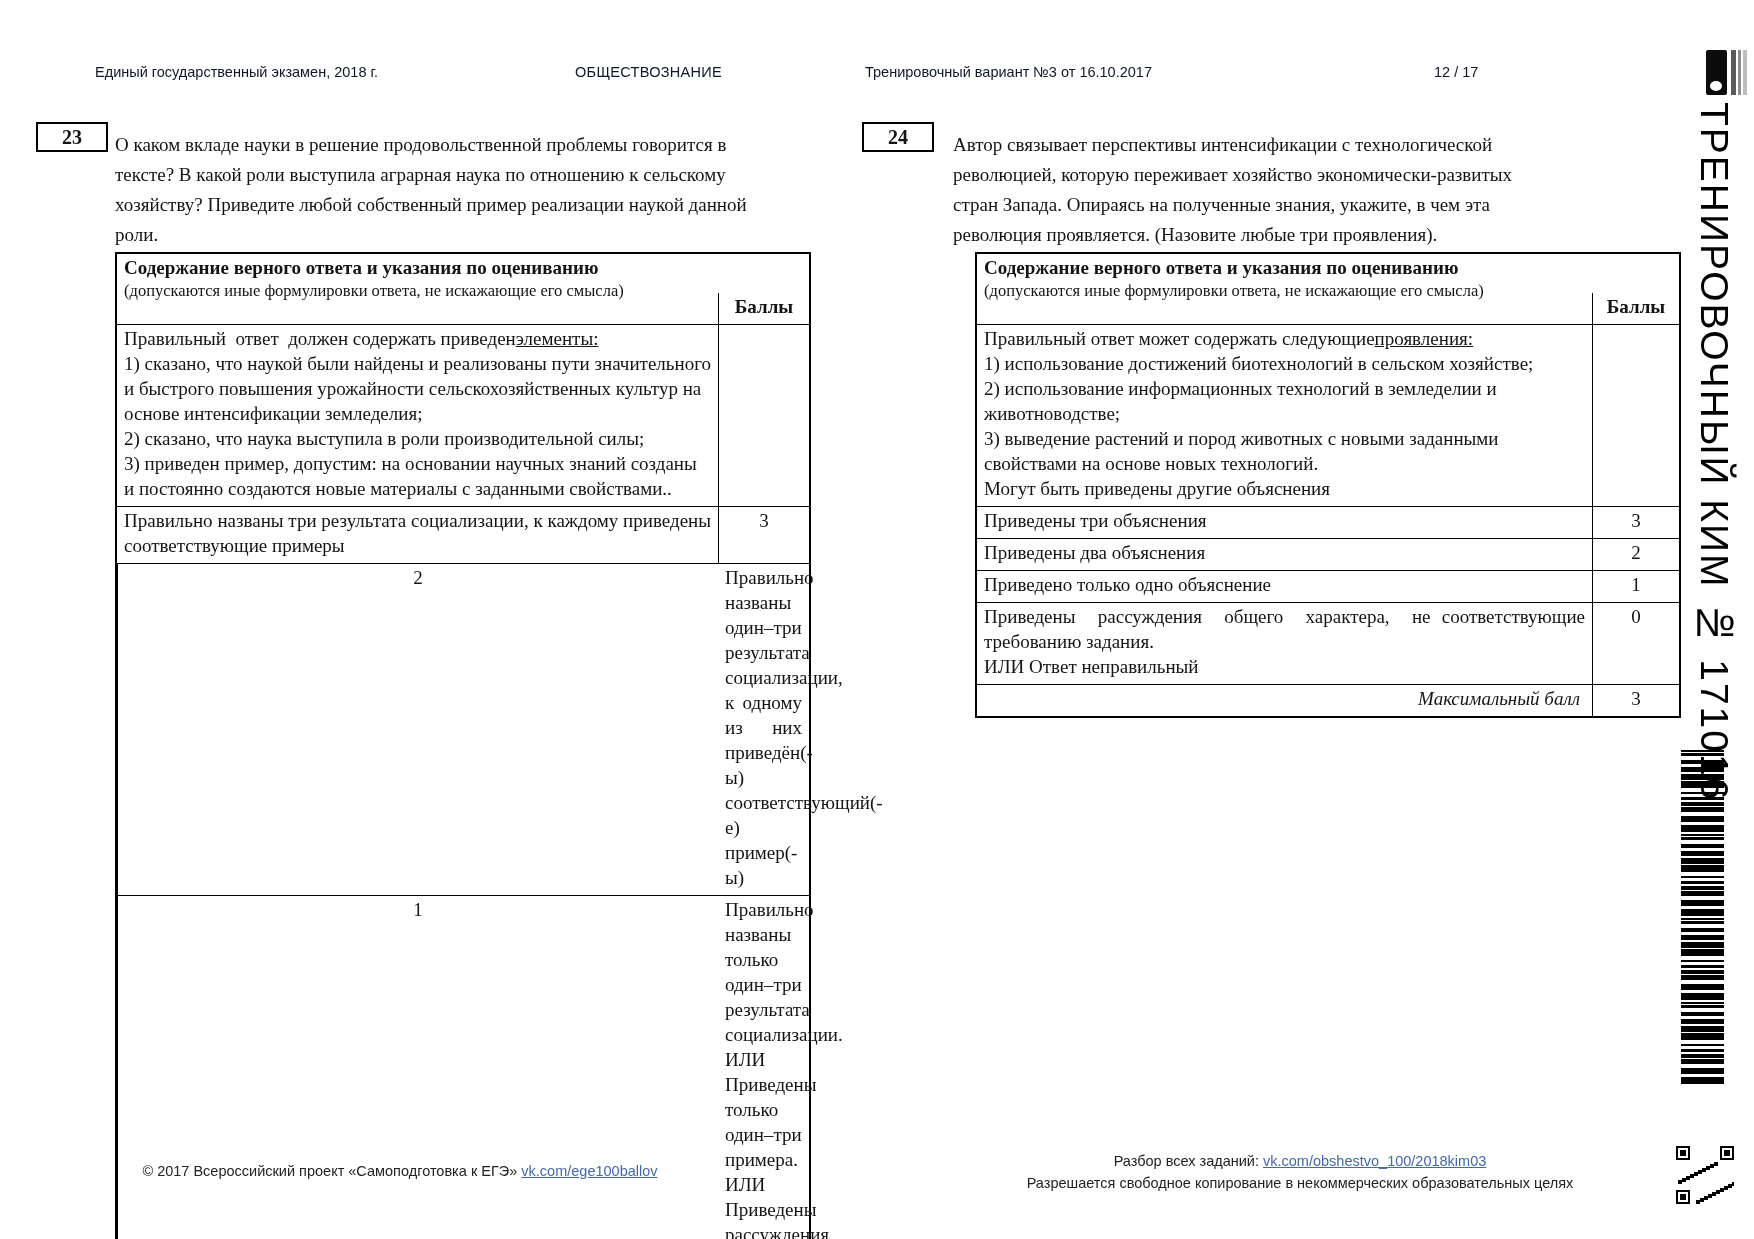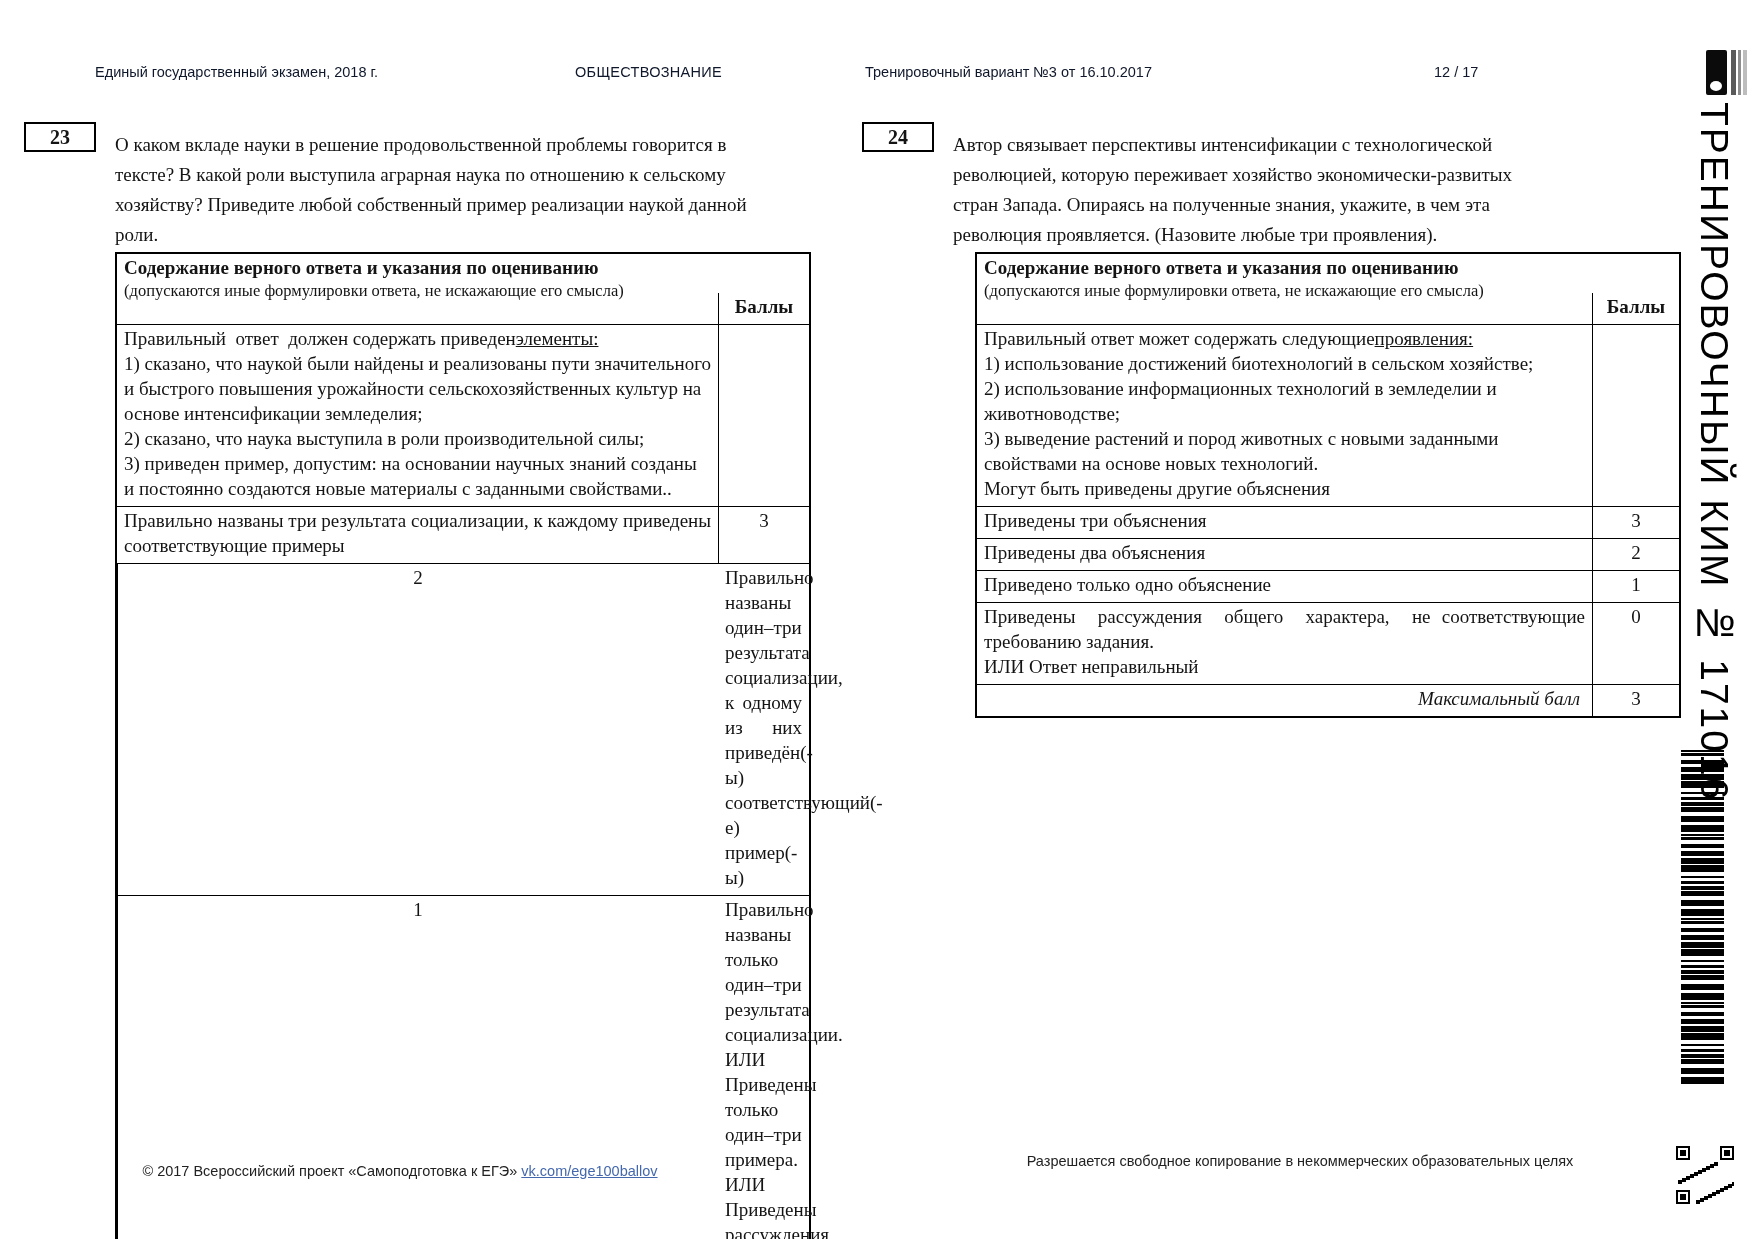--- a/index.html
+++ b/index.html
@@ -19,21 +19,21 @@
   .logo-black{position:absolute;left:0;top:0;width:21px;height:45px;background:#0b0b0b;border-radius:2px;}
   .logo-black::after{content:"";position:absolute;left:4px;bottom:4px;width:12px;height:10px;border-radius:50%;background:#fff;}
   .logo-bar{position:absolute;top:0;height:45px;}
   .logo-bar.b1{left:25px;width:5px;background:#5a5a5a;}
   .logo-bar.b2{left:32px;width:3px;background:#8d8d8d;}
   .logo-bar.b3{left:37px;width:4px;background:#bdbdbd;}
 
   
   .qbox{position:absolute;width:72px;height:30px;border:2px solid #000;box-sizing:border-box;
         display:flex;align-items:center;justify-content:center;font-weight:bold;font-size:20px;}
-  .qbox-23{left:24px;top:122px;}
+  .qbox-23{left:36px;top:122px;}
   .qbox-24{left:862px;top:122px;}
   .qtext{position:absolute;font-size:19px;line-height:30px;top:130px;}
   .qtext-23{left:115px;width:655px;}
   .qtext-24{left:953px;width:590px;}
 
   
   .ctable{position:absolute;display:grid;border:2px solid #000;background:#fff;
           font-size:19px;line-height:25px;}
   .t-left{left:115px;top:252px;width:692px;grid-template-columns:1fr 91px;}
   .t-right{left:975px;top:252px;width:702px;grid-template-columns:1fr 87px;}
@@ -236,16 +236,19 @@
         <rect x="5" y="15" width="2" height="2" fill="#000"></rect>
         <rect x="19" y="8" width="2" height="2" fill="#000"></rect>
         <rect x="11" y="12" width="2" height="2" fill="#000"></rect>
         <rect x="17" y="9" width="2" height="2" fill="#000"></rect>
       </svg></div>
 
   <div class="ftr ftr-left">
     <span>© 2017 Всероссийский проект «Самоподготовка к ЕГЭ» </span><a class="link">vk.com/ege100ballov</a>
   </div>
   <div class="ftr ftr-right">
+    <div>
+      <span>Разбор всех заданий: </span><a class="link">vk.com/obshestvo_100/2018kim03</a>
+    </div>
     <div>Разрешается свободное копирование в некоммерческих образовательных целях</div>
   </div>
 
 </div>
 
 </body></html>

